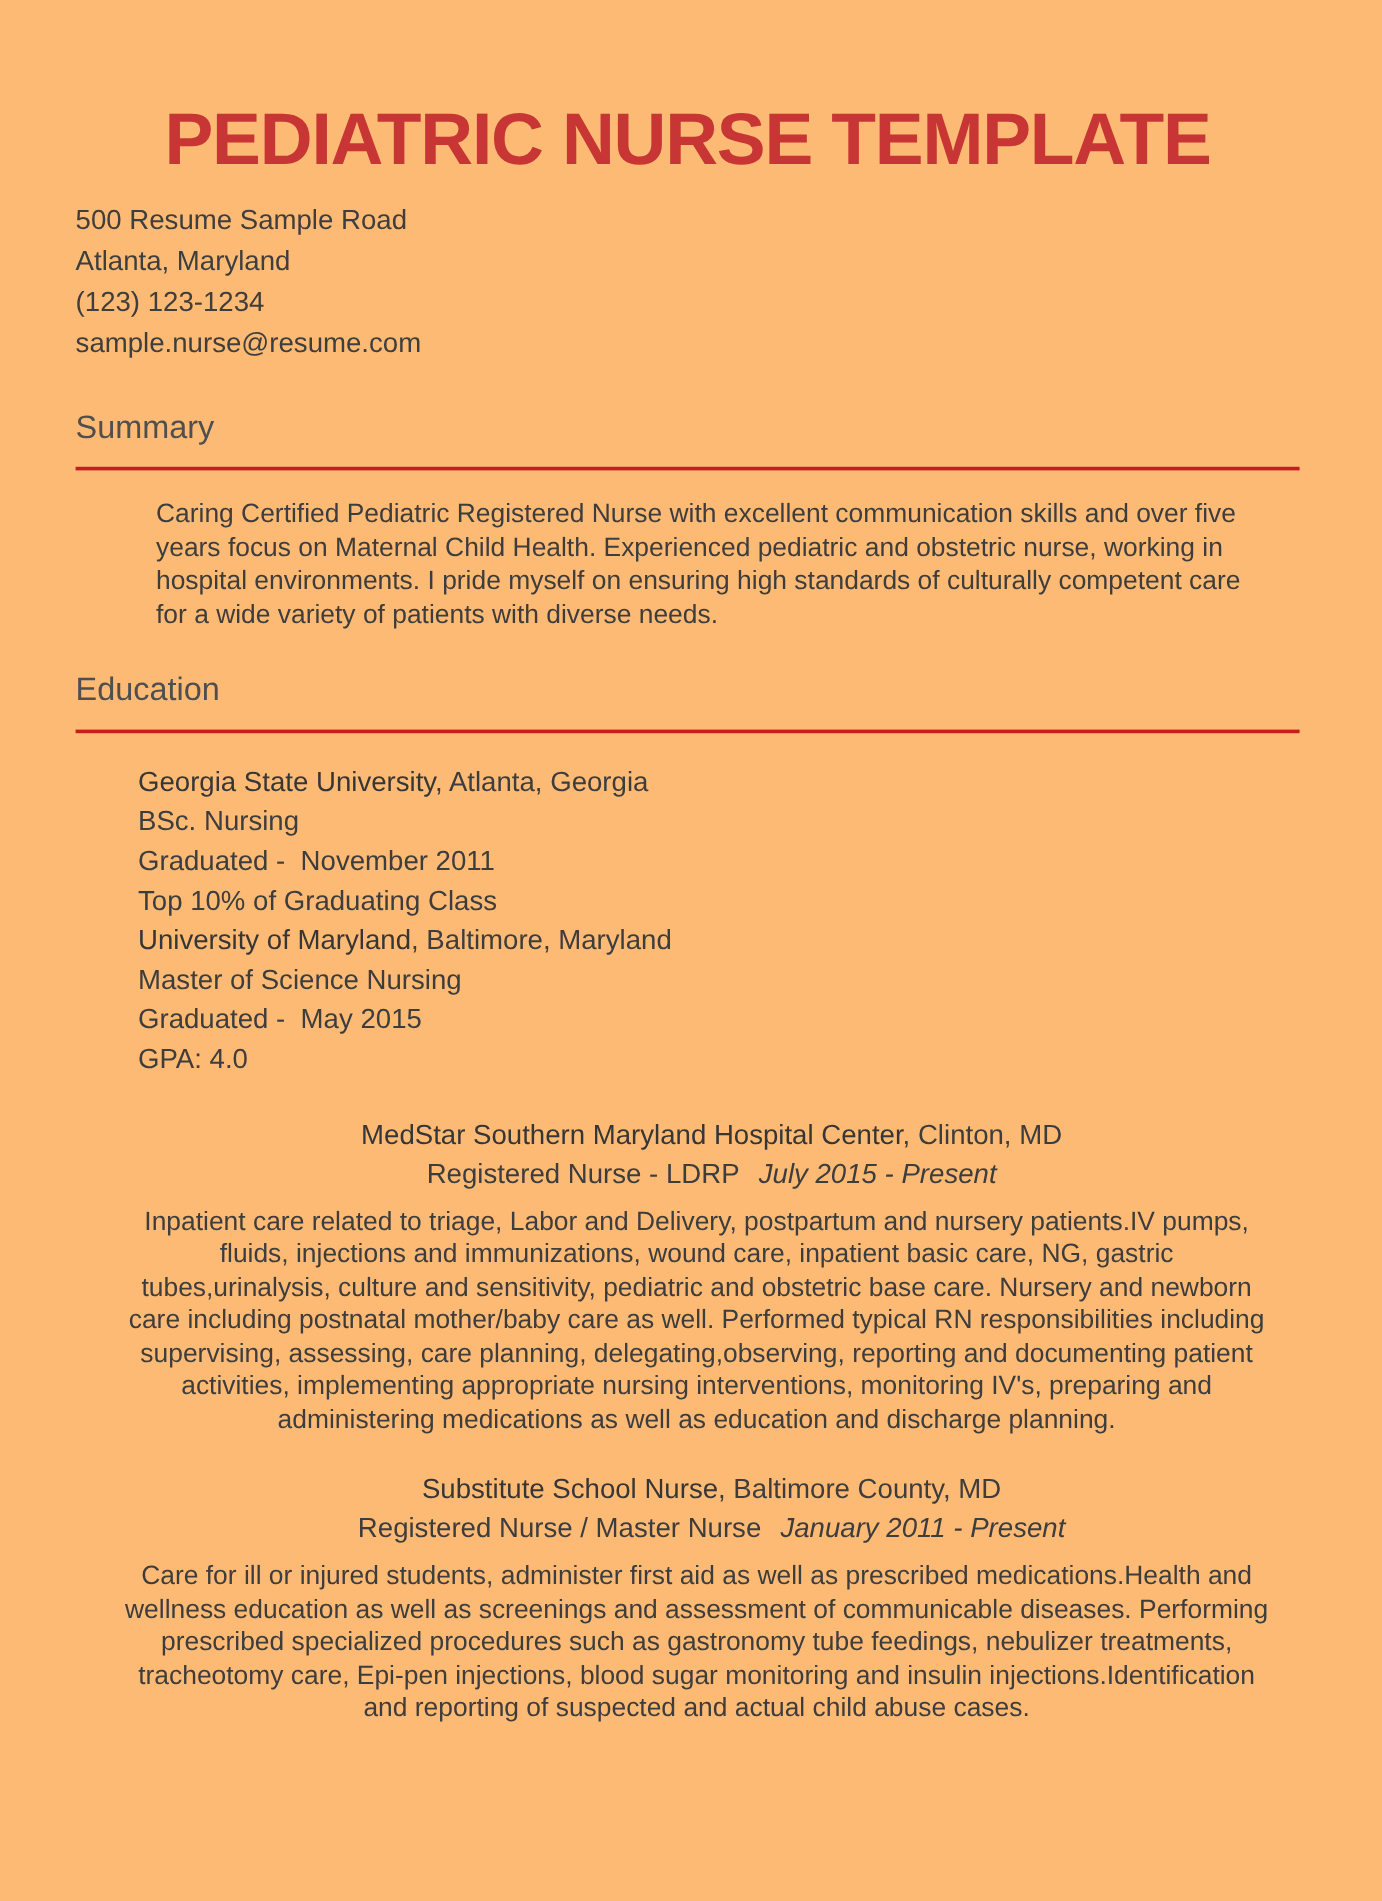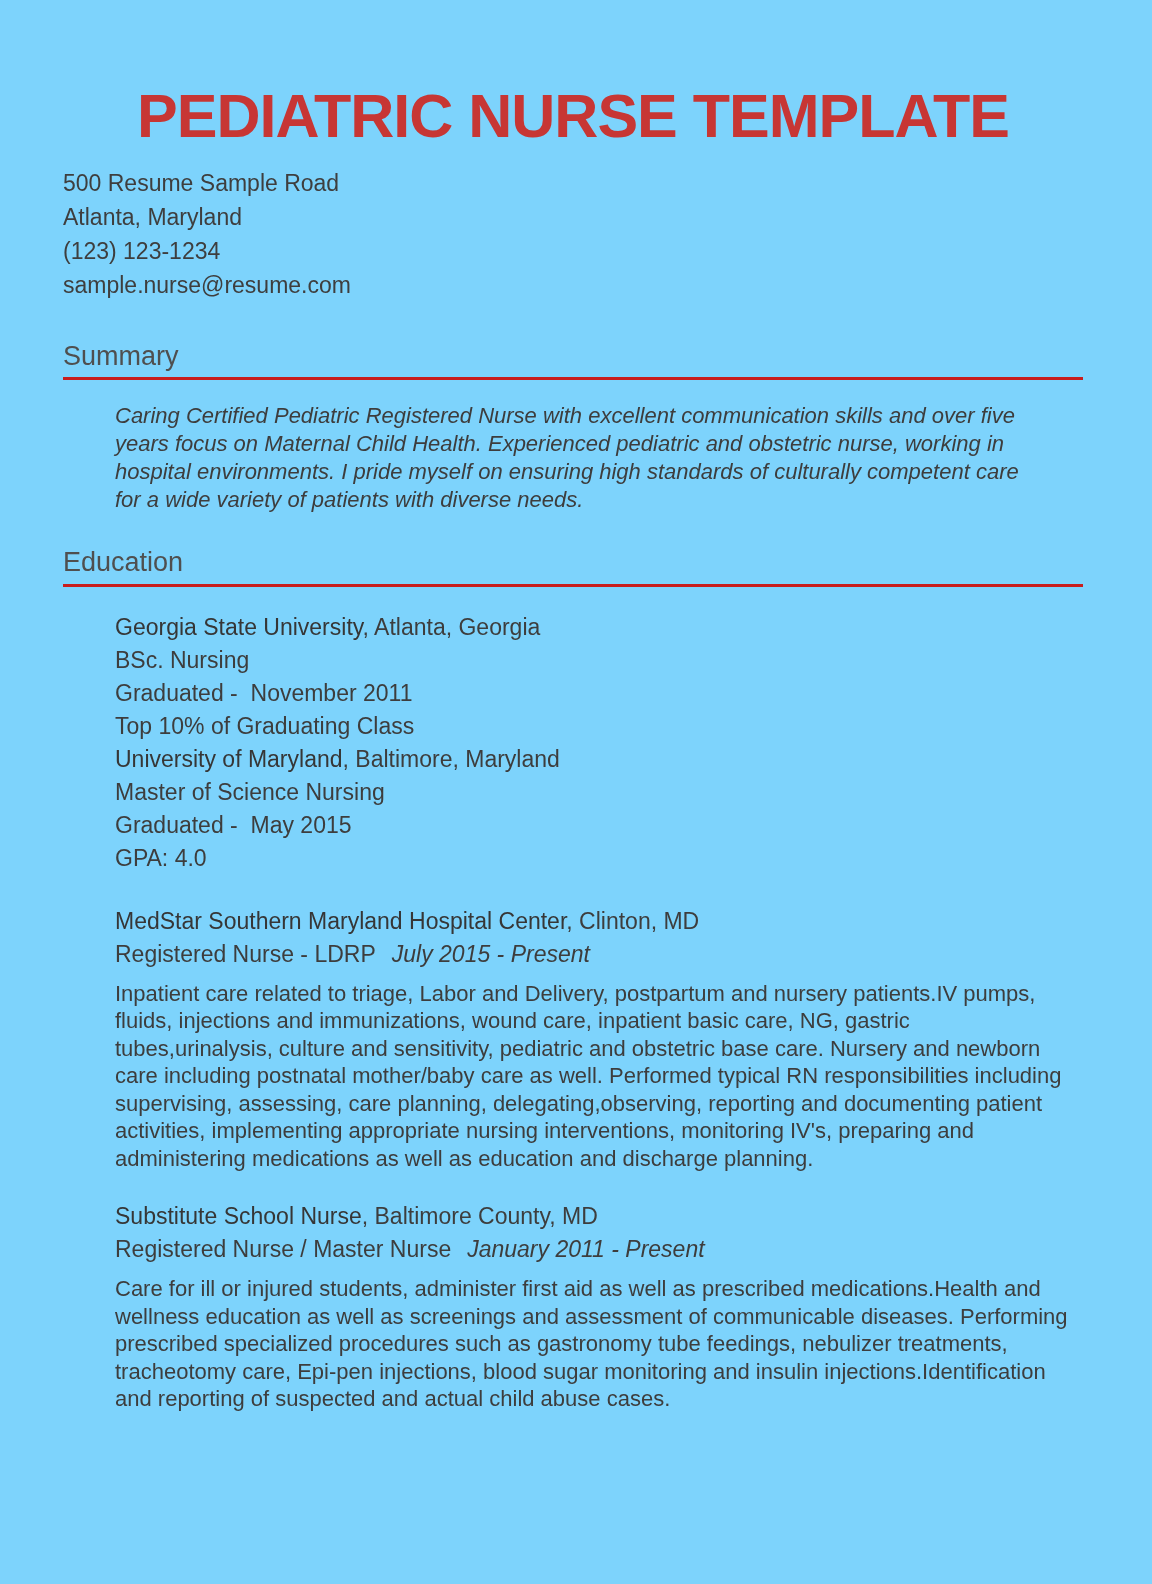--- a/index.html
+++ b/index.html
@@ -9,21 +9,21 @@
   * { box-sizing: border-box; }
   html, body {
     margin: 0;
     padding: 0;
     background: #fafafa;
   }
   .page {
     width: 1152px;
     height: 1584px;
     margin: 0 auto;
-    background: #7dd3fc;
+    background: #fdba74;
     padding: 84px 69px 0 63px;
     font-family: "Liberation Sans", "DejaVu Sans", sans-serif;
     color: #3d3d3d;
     overflow: hidden;
   }
   .resume-title {
     margin: 0;
     text-align: center;
     font-size: 61px;
     line-height: 1.08;
@@ -37,49 +37,48 @@
     font-size: 23px;
     line-height: 34px;
     color: #3e3e3e;
   }
   .sec h2 {
     margin: 0;
     font-size: 27px;
     line-height: 1.2;
     font-weight: 400;
     color: #4f4f4f;
-    padding-bottom: 5px;
+    padding-bottom: 17px;
     border-bottom: 3px solid var(--rule-red, #c81d1d);
   }
   .sec-summary   { margin-top: 38px; }
   .sec-education { margin-top: 32px; }
   .sec-employment{ margin-top: 30px; }
   .body-text {
     font-size: 22px;
     line-height: 28px;
     color: #3d3d3d;
   }
   .summary-body {
-    margin: 22px 0 0 52px;
+    margin: 22px 0 0 67px;
     max-width: 908px;
-    font-style: italic;
   }
   .edu-entry {
     margin-left: 52px;
     font-size: 23px;
     line-height: 33px;
   }
   .edu-entry-1 { margin-top: 24px; }
   .edu-entry-2 { }
   .edu-line { white-space: pre-wrap; }
   .bold-name {
     font-weight: 400;
     color: #363636;
   }
-  .job { margin-left: 52px; }
+  .job { margin-left: 40px; text-align: center; }
   .job-1 { margin-top: 22px; }
   .job-2 { margin-top: 28px; }
   .entry-title, .job-subtitle {
     font-size: 23px;
     line-height: 33px;
   }
   .job-dates { margin-left: 16px; font-style: italic; }
   .job-desc {
     margin: 9px 0 0 0;
     max-width: 955px;

